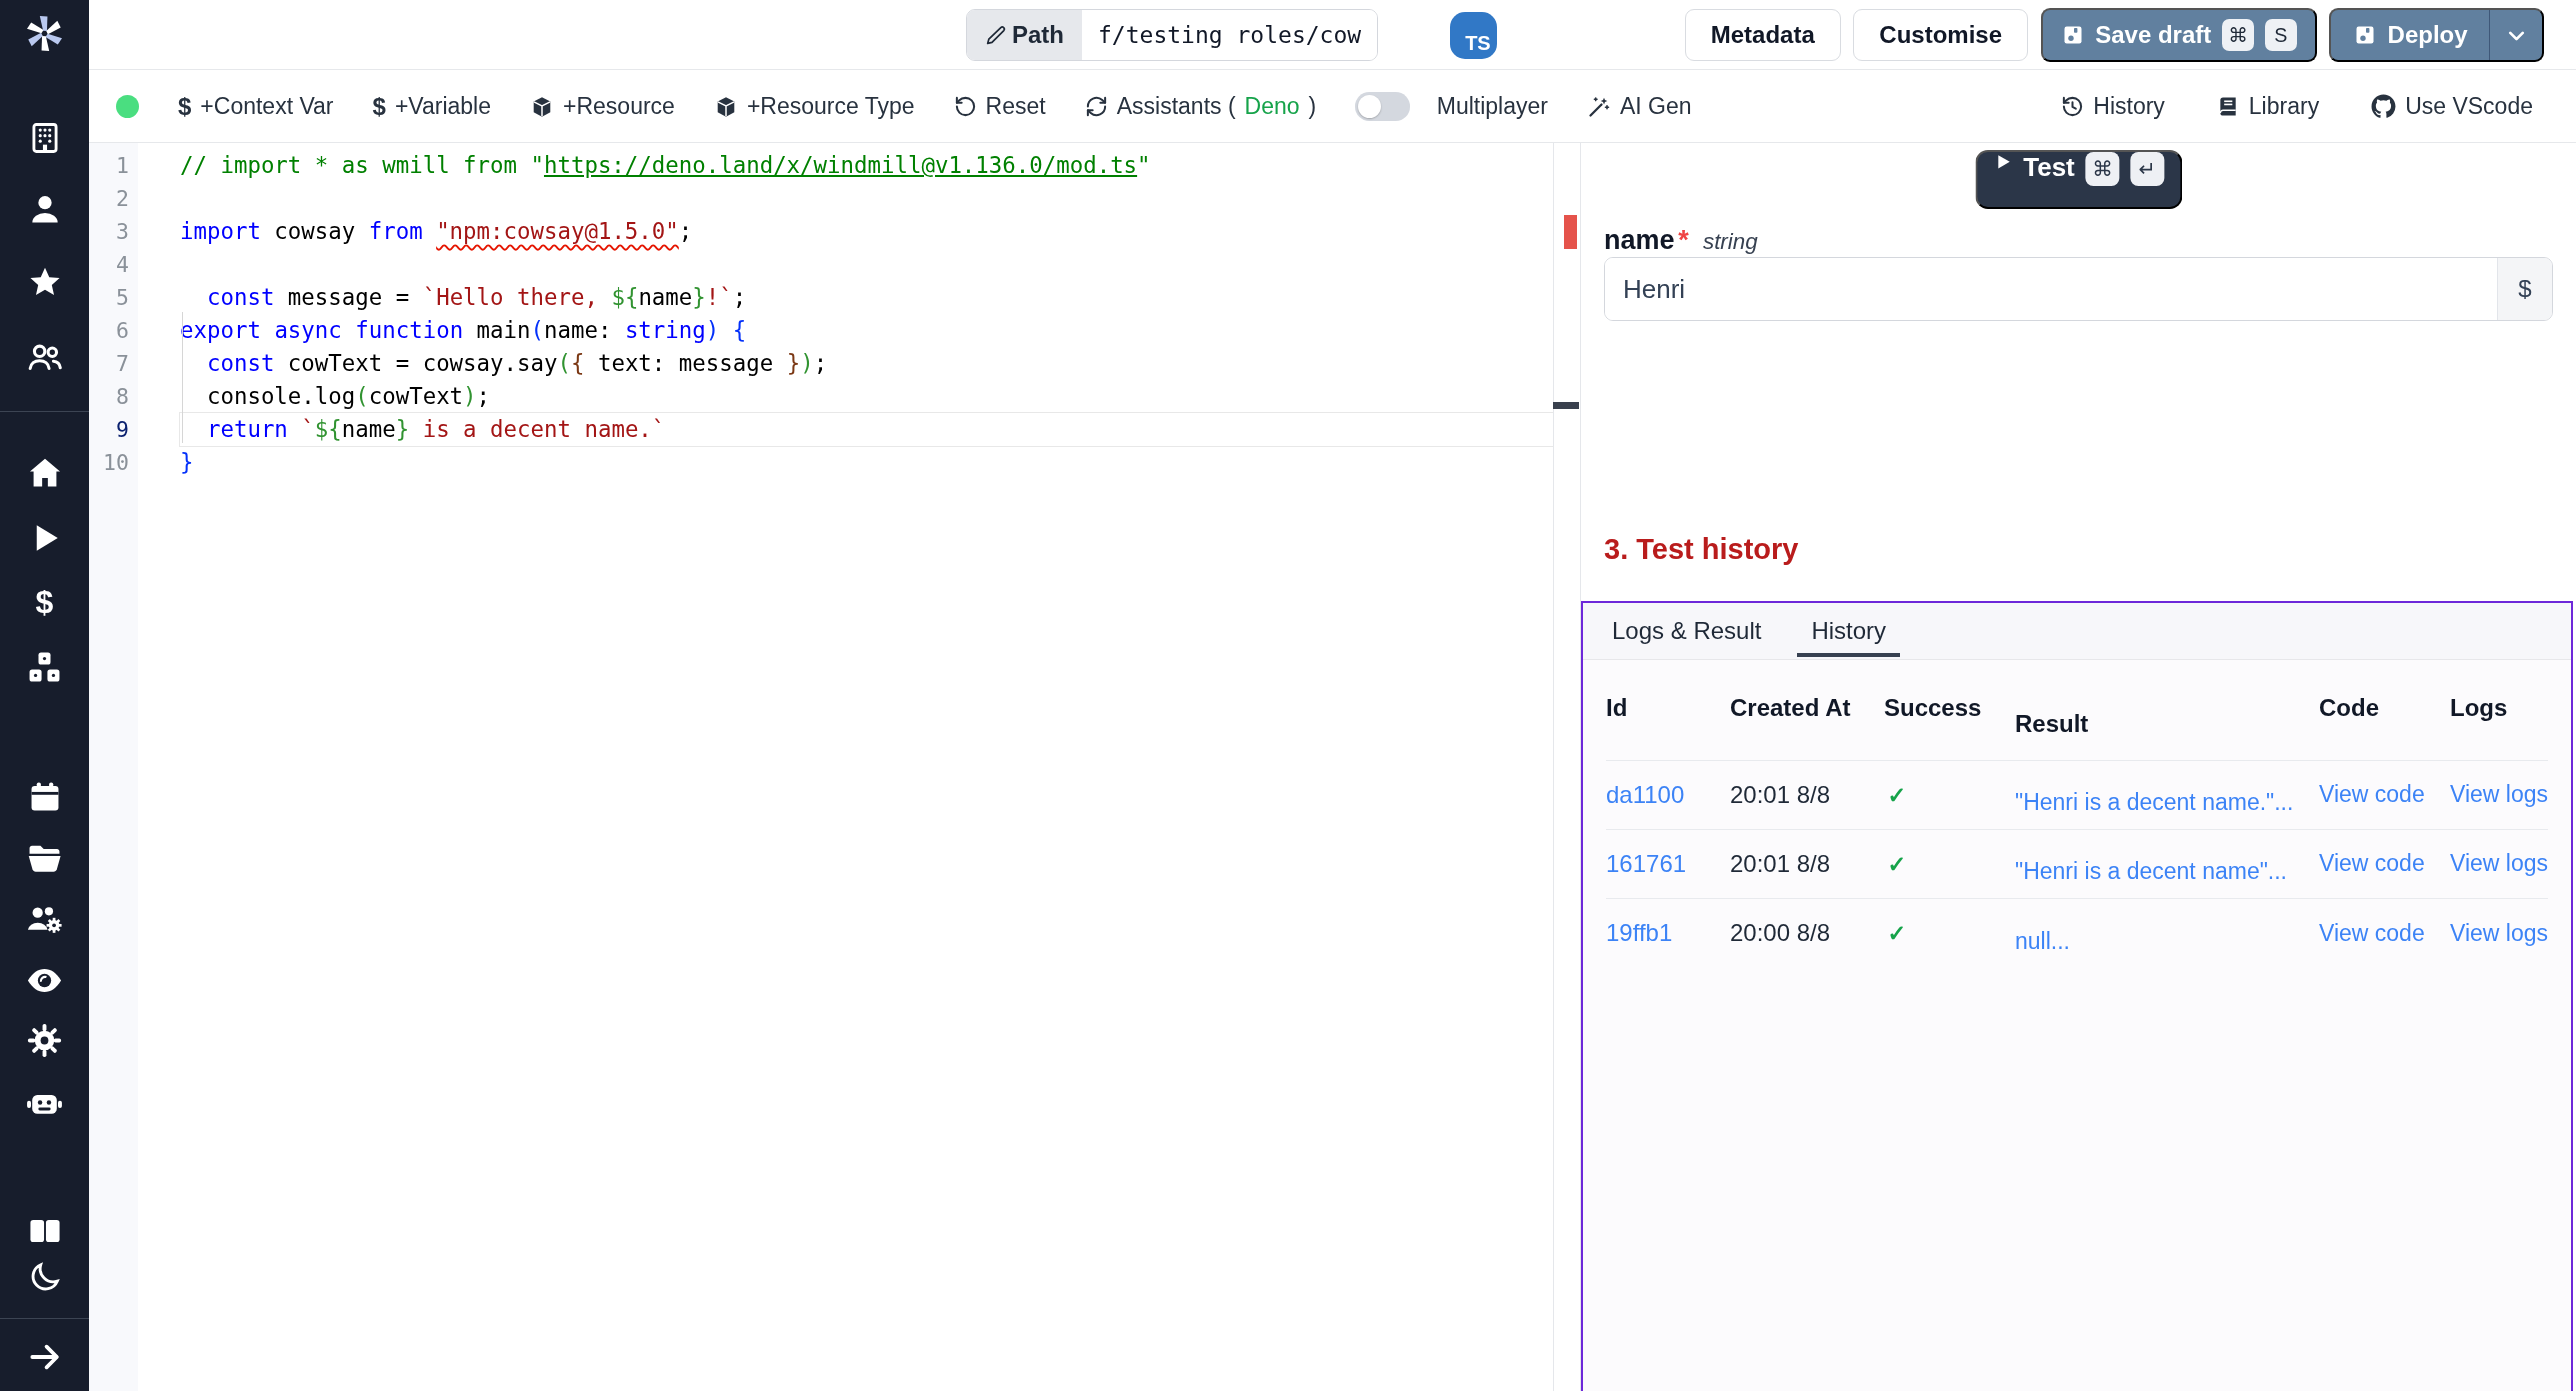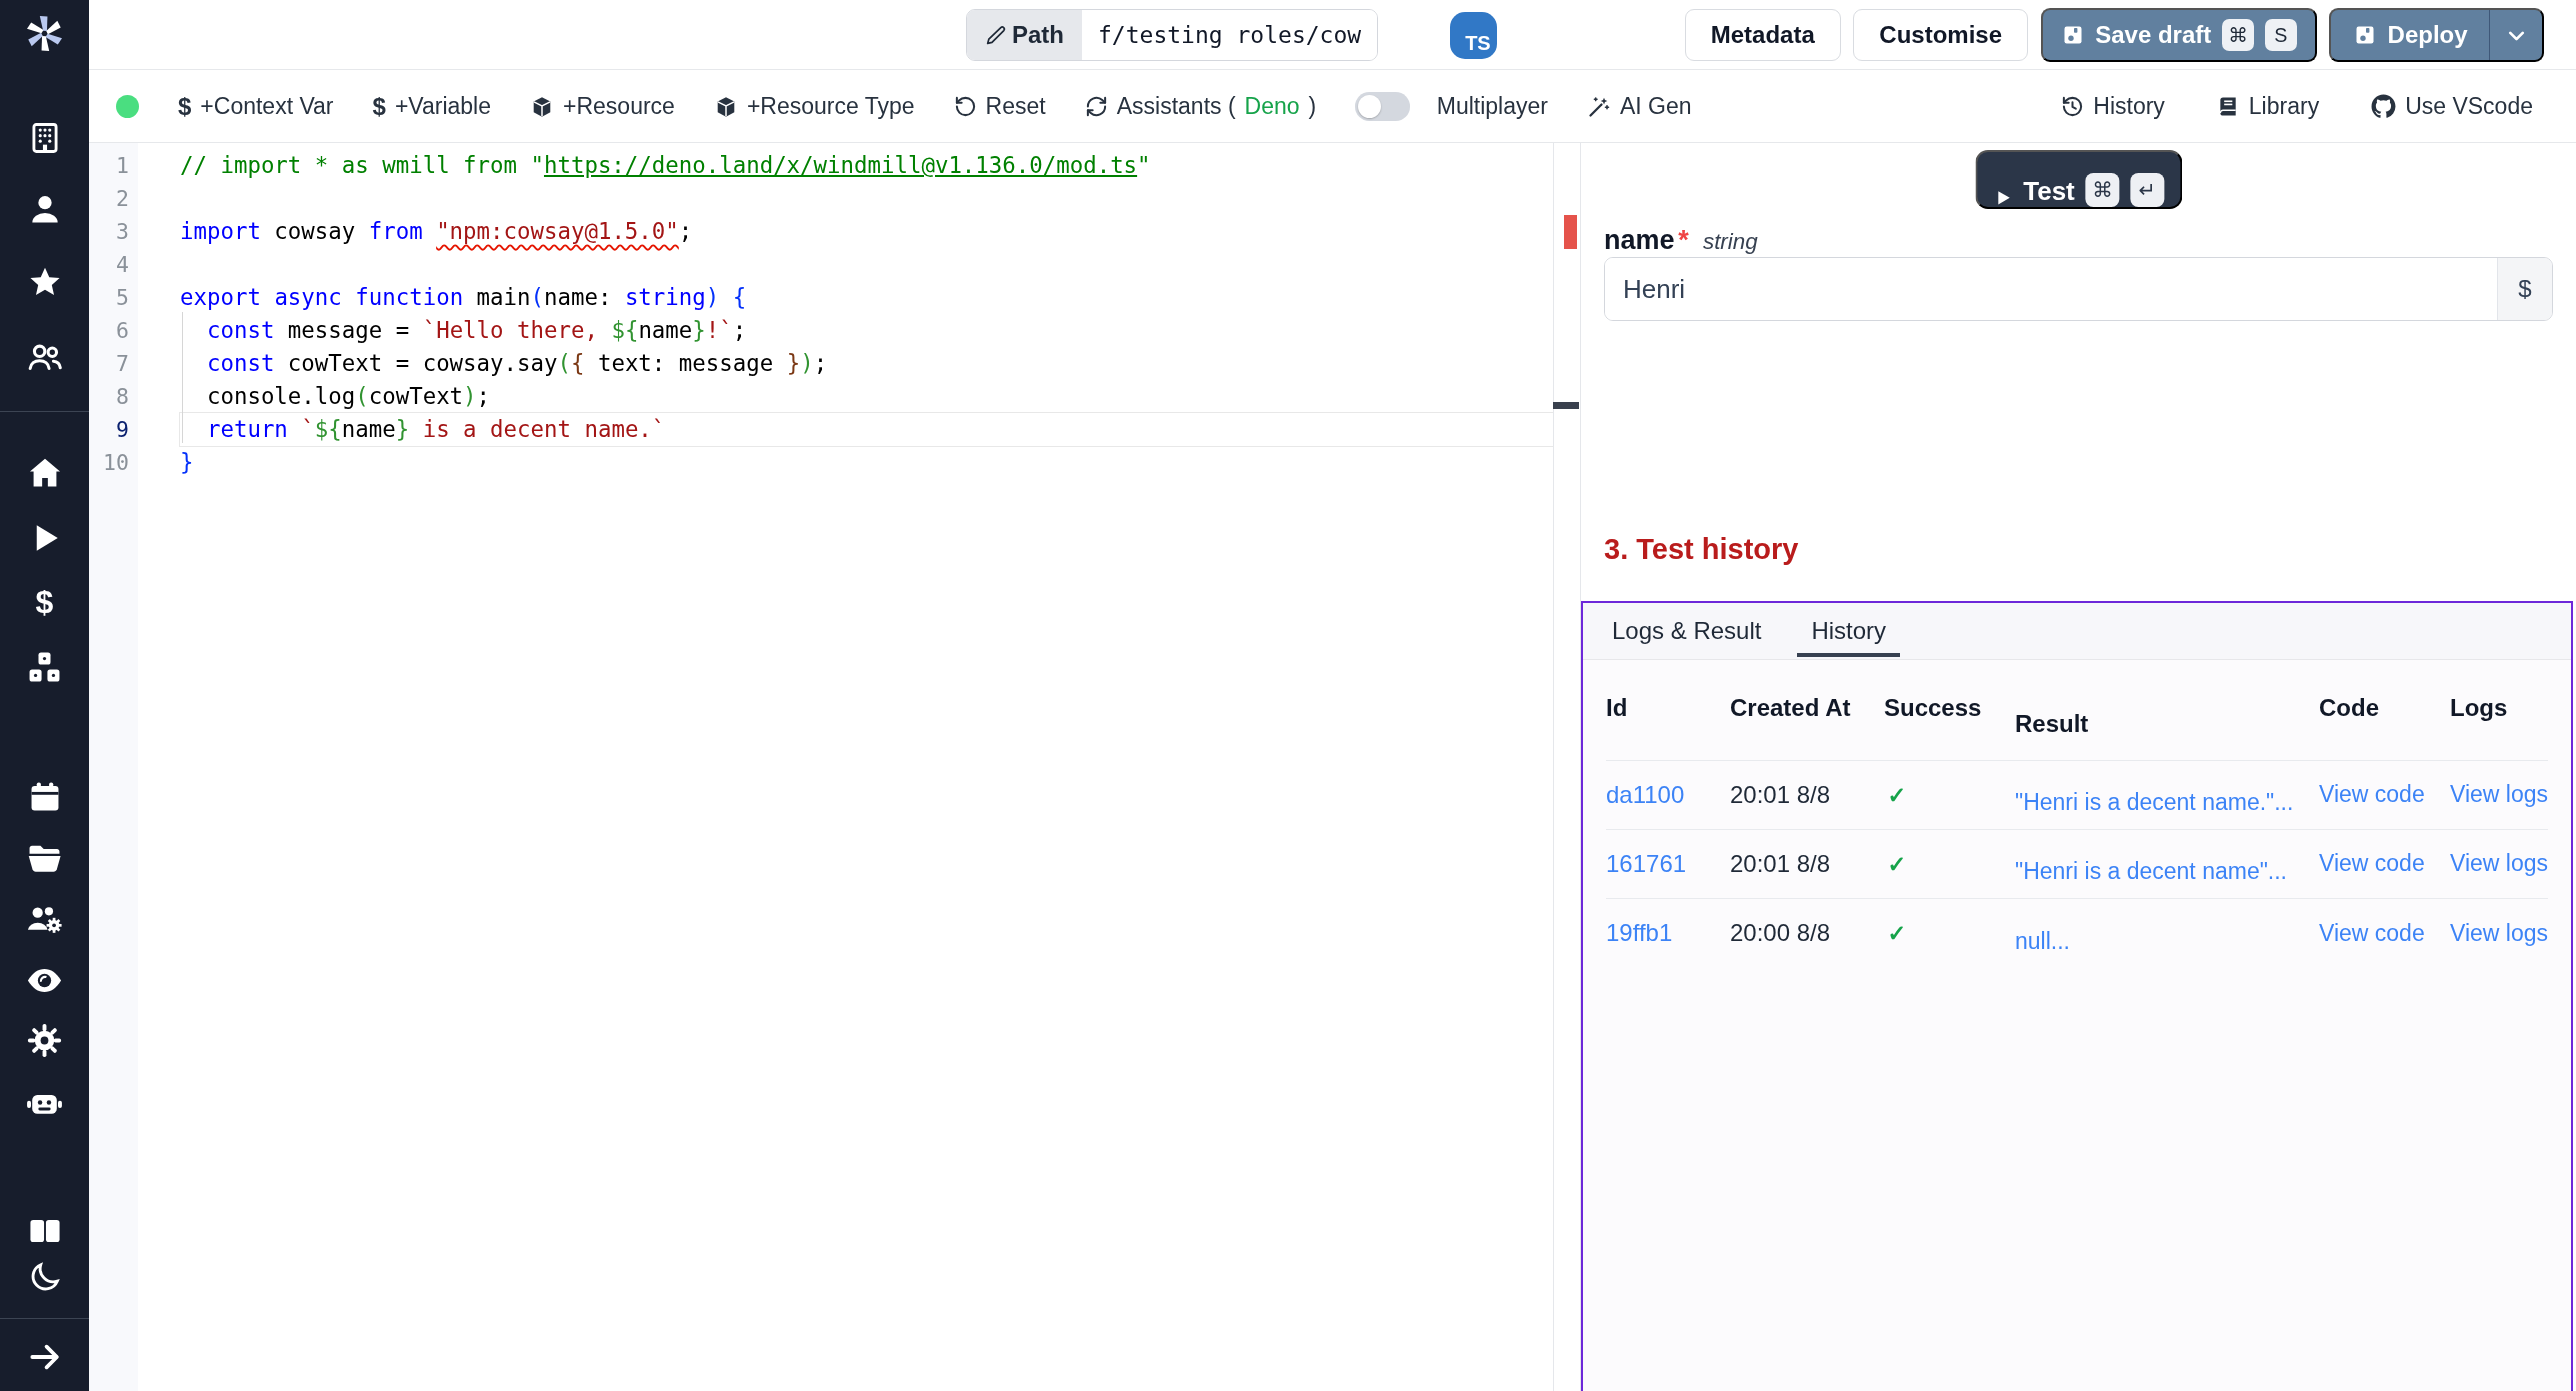--- a/index.html
+++ b/index.html
@@ -66,21 +66,21 @@
   .sg-b2 { color:#319331; }
   .sg-b3 { color:#7b3814; }
   .guide { position:absolute; left:93px; top:169px; width:0.9px; height:131px; background:#d6d6d6; }
   .ruler-line { position:absolute; left:1464px; top:0; width:0.9px; height:100%; background:#e5e7eb; }
   .mk-red { position:absolute; left:1475px; top:72px; width:13.4px; height:34px; background:#e5534b; }
   .mk-cursor { position:absolute; left:1464px; top:259px; width:26px; height:7.2px; background:#39404d; }
 
   
   .rpanel { position:absolute; left:1580px; top:143px; width:996px; height:1249px; background:#fff; border-left:0.9px solid #e5e7eb; }
   .test-btn { position:absolute; top:7.2px; left:50%; transform:translateX(-50%); height:59px; background:#2b3648; border-radius:12.5px;
-    display:flex; align-items:flex-end; gap:10.7px; padding:0 16px; color:#fff; font-size:26px; font-weight:700; }
+    display:flex; align-items:flex-start; gap:10.7px; padding:0 16px; color:#fff; font-size:26px; font-weight:700; }
   .kbd-dark { min-width:34px; height:34px; background:#eef0f4; border-radius:8px; color:#2b3648; font-size:20.6px; font-weight:400;
     display:flex; align-items:center; justify-content:center; }
   .arg-label { position:absolute; top:82px; left:23px; display:flex; align-items:baseline; gap:3.6px; }
   .arg-name { font-size:27px; font-weight:700; color:#111827; }
   .arg-req { font-size:27px; font-weight:700; color:#ef4444; }
   .arg-type { font-size:22.4px; font-style:italic; color:#374151; margin-left:10.7px; }
   .arg-input { position:absolute; top:114px; left:23px; right:23px; height:64px; border:0.9px solid #d4d7dd; border-radius:9px;
     display:flex; align-items:stretch; overflow:hidden; background:#fff; }
   .arg-value { flex:1; border:none; outline:none; padding-left:18px; font-family:"Liberation Sans",sans-serif; font-size:26px; color:#334155; }
   .dollar-btn { width:55px; border-left:0.9px solid #e2e5ea; background:#f4f5f7; font-size:24px; color:#334155;
@@ -441,22 +441,22 @@
       <div class="ln">7</div>
       <div class="ln">8</div>
       <div class="ln ln-active">9</div>
       <div class="ln">10</div>
     </div>
   <div class="code-lines" id="code-lines">
       <div class="cl"><span class="sg-cm">// import * as wmill from "</span><span class="sg-cmu">https://deno.land/x/windmill@v1.136.0/mod.ts</span><span class="sg-cm">"</span></div>
       <div class="cl"></div>
       <div class="cl"><span class="sg-k">import</span><span class="sg-d"> cowsay </span><span class="sg-k">from</span><span class="sg-d"> </span><span class="sg-serr">"npm:cowsay@1.5.0"</span><span class="sg-d">;</span></div>
       <div class="cl"></div>
+      <div class="cl"><span class="sg-d">  </span><span class="sg-k">const</span><span class="sg-d"> message = </span><span class="sg-s">`Hello there, </span><span class="sg-b2">${</span><span class="sg-d">name</span><span class="sg-b2">}</span><span class="sg-s">!`</span><span class="sg-d">;</span></div>
       <div class="cl"><span class="sg-k">export</span><span class="sg-d"> </span><span class="sg-k">async</span><span class="sg-d"> </span><span class="sg-k">function</span><span class="sg-d"> main</span><span class="sg-b1">(</span><span class="sg-d">name: </span><span class="sg-k">string</span><span class="sg-b1">)</span><span class="sg-d"> </span><span class="sg-b1">{</span></div>
-      <div class="cl"><span class="sg-d">  </span><span class="sg-k">const</span><span class="sg-d"> message = </span><span class="sg-s">`Hello there, </span><span class="sg-b2">${</span><span class="sg-d">name</span><span class="sg-b2">}</span><span class="sg-s">!`</span><span class="sg-d">;</span></div>
       <div class="cl"><span class="sg-d">  </span><span class="sg-k">const</span><span class="sg-d"> cowText = cowsay.say</span><span class="sg-b2">(</span><span class="sg-b3">{</span><span class="sg-d"> text: message </span><span class="sg-b3">}</span><span class="sg-b2">)</span><span class="sg-d">;</span></div>
       <div class="cl"><span class="sg-d">  console.log</span><span class="sg-b2">(</span><span class="sg-d">cowText</span><span class="sg-b2">)</span><span class="sg-d">;</span></div>
       <div class="cl cl-active"><span class="sg-d">  </span><span class="sg-k">return</span><span class="sg-d"> </span><span class="sg-s">`</span><span class="sg-b2">${</span><span class="sg-d">name</span><span class="sg-b2">}</span><span class="sg-s"> is a decent name.`</span></div>
       <div class="cl"><span class="sg-b1">}</span></div>
     </div>
   <div class="guide"></div>
   <div class="ruler-line"></div>
   <div class="mk-red"></div>
   <div class="mk-cursor"></div>
 </main>

